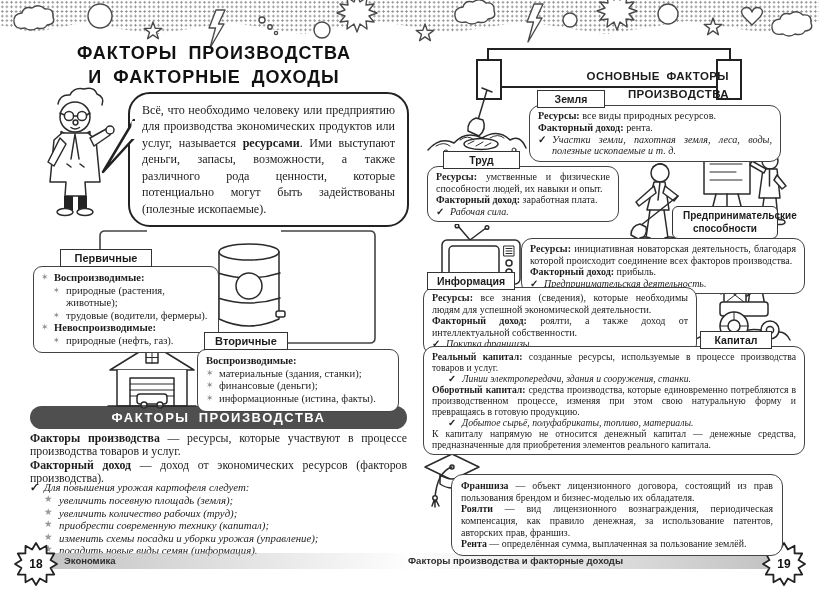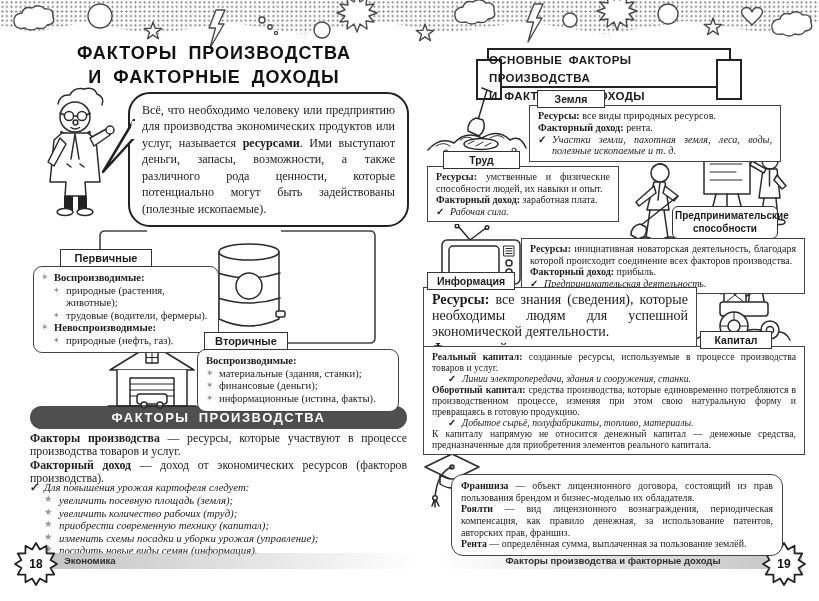--- a/index.html
+++ b/index.html
@@ -62,48 +62,48 @@
   .lp-check{position:absolute;left:30px;top:482px;width:377px;font-size:10.8px;line-height:1.02;}
   .lp-check .lead{position:relative;padding-left:14px;font-style:italic;margin-bottom:2px;}
   .lp-check .lead .chk{position:absolute;left:0;top:0;}
   .lp-check .ci{position:relative;padding-left:15px;margin-left:14px;margin-top:1.5px;font-style:italic;}
   .lp-check .ci>.st{position:absolute;left:0;top:0;color:#999;font-size:9.5px;font-style:normal;}
 
   
   .fbar{position:absolute;height:16px;top:553px;font-family:"Liberation Sans",sans-serif;
     font-weight:bold;font-size:9.5px;line-height:16px;color:#2e2e2e;}
   .fbar-left{left:46px;width:372px;background:linear-gradient(to right,#c3c3c3,rgba(195,195,195,0));padding-left:18px;box-sizing:border-box;}
-  .fbar-right{left:440px;width:362px;background:linear-gradient(to left,#c3c3c3,rgba(195,195,195,0));text-align:center;padding-right:16px;box-sizing:border-box;}
+  .fbar-right{left:408px;width:362px;background:linear-gradient(to left,#c3c3c3,rgba(195,195,195,0));text-align:left;padding-right:16px;box-sizing:border-box;}
   .badge{position:absolute;width:48px;height:48px;top:540px;}
   .badge polygon{fill:#fff;stroke:#222;stroke-width:1.8;stroke-linejoin:round;}
   .badge text{font-family:"Liberation Sans",sans-serif;font-weight:bold;font-size:12px;
     text-anchor:middle;fill:#111;}
 
   
   .rp-banner{position:absolute;left:487px;top:48px;width:244px;height:40px;background:#fff;
-    border:2px solid #222;box-sizing:border-box;text-align:left;
+    border:2px solid #222;box-sizing:border-box;text-align:right;
     font-family:"Liberation Sans",sans-serif;font-weight:bold;font-size:11.5px;
-    letter-spacing:.4px;word-spacing:3px;line-height:1.55;padding-top:2px;z-index:1;}
+    letter-spacing:.4px;word-spacing:3px;line-height:1.55;padding-top:18px;z-index:1;}
   .rp-banner::before,.rp-banner::after{content:"";position:absolute;top:9px;width:22px;height:37px;
     border:2px solid #222;background:#fff;z-index:-1;}
   .rp-banner::before{left:-13px;}
   .rp-banner::after{right:-13px;}
 
-  .rbox{position:absolute;background:#fff;border:1.5px solid #444;border-radius:0;
+  .rbox{position:absolute;background:#fff;border:1.5px solid #444;border-radius:11px;
     box-sizing:border-box;z-index:2;padding:4px 8px;font-size:10.2px;line-height:1.16;}
   .box-land{left:529px;top:105px;width:252px;}
   .box-labor{left:427px;top:166px;width:192px;font-size:10px;}
   .box-entre{left:521px;top:238px;width:284px;font-size:10px;}
-  .box-info{left:423px;top:287px;width:274px;font-size:14px;}
+  .box-info{left:423px;top:287px;width:274px;font-size:10px;}
   .box-capital{left:423px;top:346px;width:382px;font-size:9.7px;line-height:1.14;}
   .box-glossary{left:451px;top:474px;width:332px;font-size:9.9px;line-height:1.18;border-radius:12px;padding:5px 9px;}
   .box-glossary p{margin:0;}
   .entre-label{position:absolute;left:672px;top:206px;width:106px;background:#fff;
     border:1.5px solid #333;border-radius:6px;font-family:"Liberation Sans",sans-serif;
-    font-weight:bold;font-size:10px;text-align:center;line-height:1.25;padding:3px 2px;
+    font-weight:bold;font-size:10px;text-align:center;line-height:1.25;padding:3px 10px;
     box-sizing:border-box;z-index:3;}
 
   
   .ill{position:absolute;z-index:1;}
   .ill .s{stroke:#2b2b2b;stroke-width:1.5;fill:none;stroke-linecap:round;stroke-linejoin:round;}
   .ill .sf{stroke:#2b2b2b;stroke-width:1.5;fill:#fff;stroke-linecap:round;stroke-linejoin:round;}
   .ill .k{fill:#222;stroke:none;}
   .ill .thin{stroke-width:1;}
 </style>
 </head>

